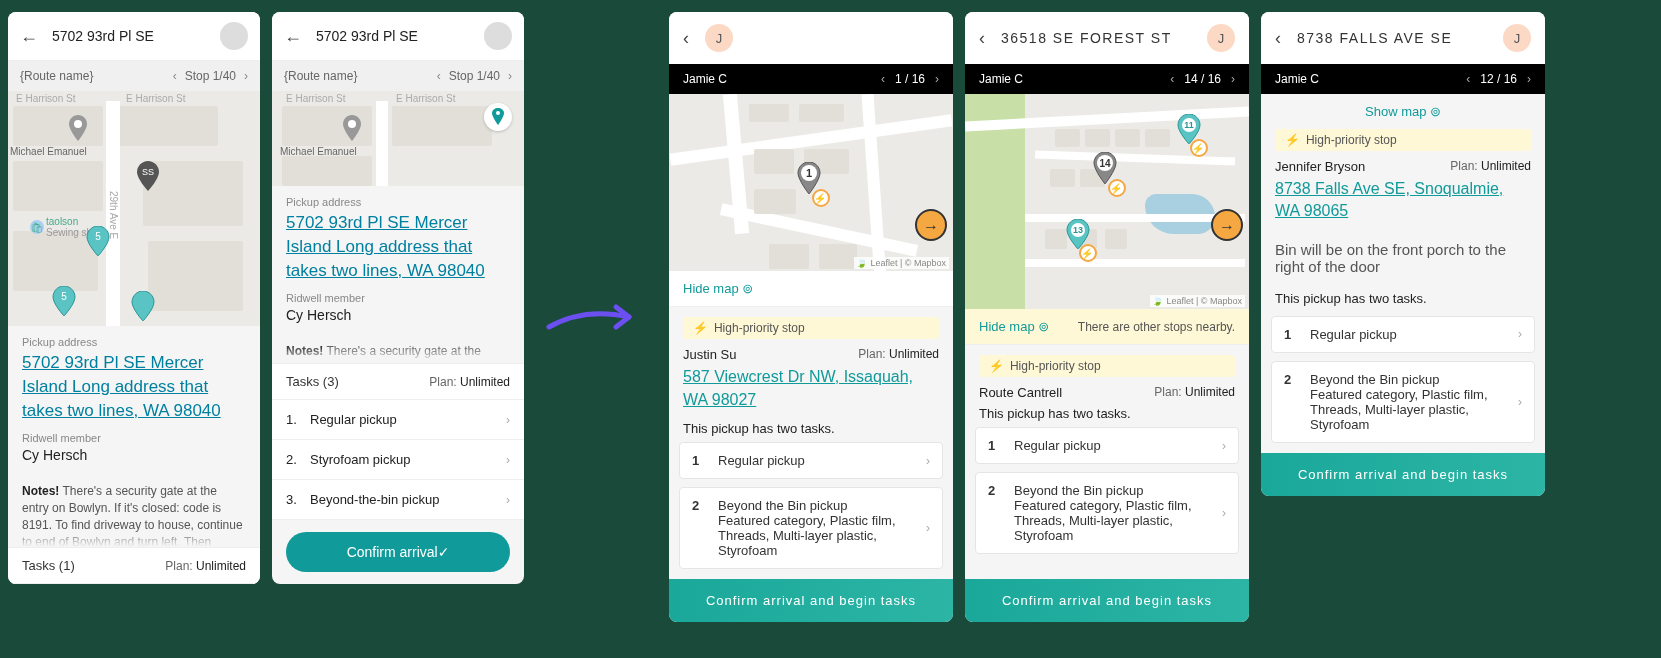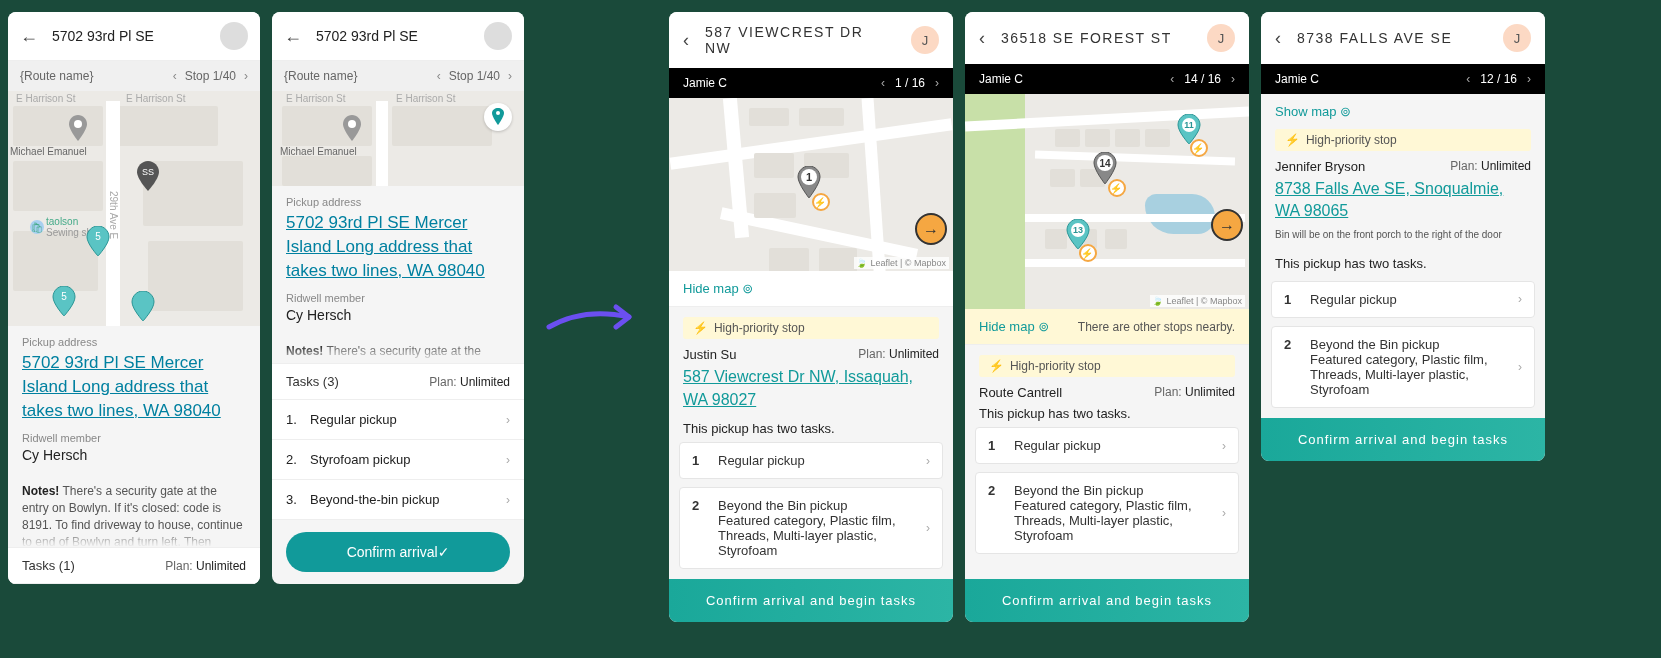--- a/index.html
+++ b/index.html
@@ -248,41 +248,42 @@
 }
 .priority-badge .zap { color: #f5a742; }
 
 .name-plan-row {
   display: flex;
   padding: 8px 14px 0;
   font-size: 13px;
 }
 .name-plan-row .nm { flex: 1; color: #222; }
 .info-text { padding: 6px 14px; font-size: 13px; color: #222; }
-.subinfo { padding: 2px 14px 10px; font-size: 10px; color: #555; }
+.subinfo { padding: 2px 14px 10px; font-size: 15px; color: #555; margin-top: 12px; }
 
 .task-card-list { padding: 0 10px 10px; display: flex; flex-direction: column; gap: 8px; }
 .task-card {
   background: #fff;
   border: 1px solid #e5e5e5;
   border-radius: 4px;
   padding: 10px 12px;
   display: flex;
   gap: 12px;
   cursor: pointer;
 }
 .task-card .num { font-weight: 600; width: 14px; }
 .task-card .tbody { flex: 1; }
 .task-card .chev-r { color: #aaa; align-self: center; font-size: 12px; }
 
 .show-map-row {
   padding: 10px 14px;
   display: flex;
   align-items: center;
   gap: 6px;
+  justify-content: center;
 }
 .building { position: absolute; background: #e2dfd9; border-radius: 2px; }
 .greenarea { position: absolute; background: #c8e0a8; }
 .water { position: absolute; background: #a8d0e0; }
 </style>
 </head>
 <body>
 
 <div class="screen old">
   <div class="old-header">
@@ -440,21 +441,20 @@
 <div class="arrow-col">
   <svg viewBox="0 0 105 40">
     <path d="M5 30 Q40 10 85 20" stroke="#6b4ff0" stroke-width="5" fill="none" stroke-linecap="round"></path>
     <path d="M85 20 L72 10 M85 20 L72 30" stroke="#6b4ff0" stroke-width="5" fill="none" stroke-linecap="round"></path>
   </svg>
 </div>
 
 <div class="screen new">
   <div class="new-header">
     <span class="back-arrow">‹</span>
-    <span class="new-title">587 VIEWCREST DR NW</span>
     <span class="avatar-peach">J</span>
   </div>
   <div class="black-bar">
     <span class="driver-name">Jamie C</span>
     <div class="stop-nav">
       <span class="chev">‹</span>
       <span class="count">1 / 16</span>
       <span class="chev">›</span>
     </div>
   </div>

